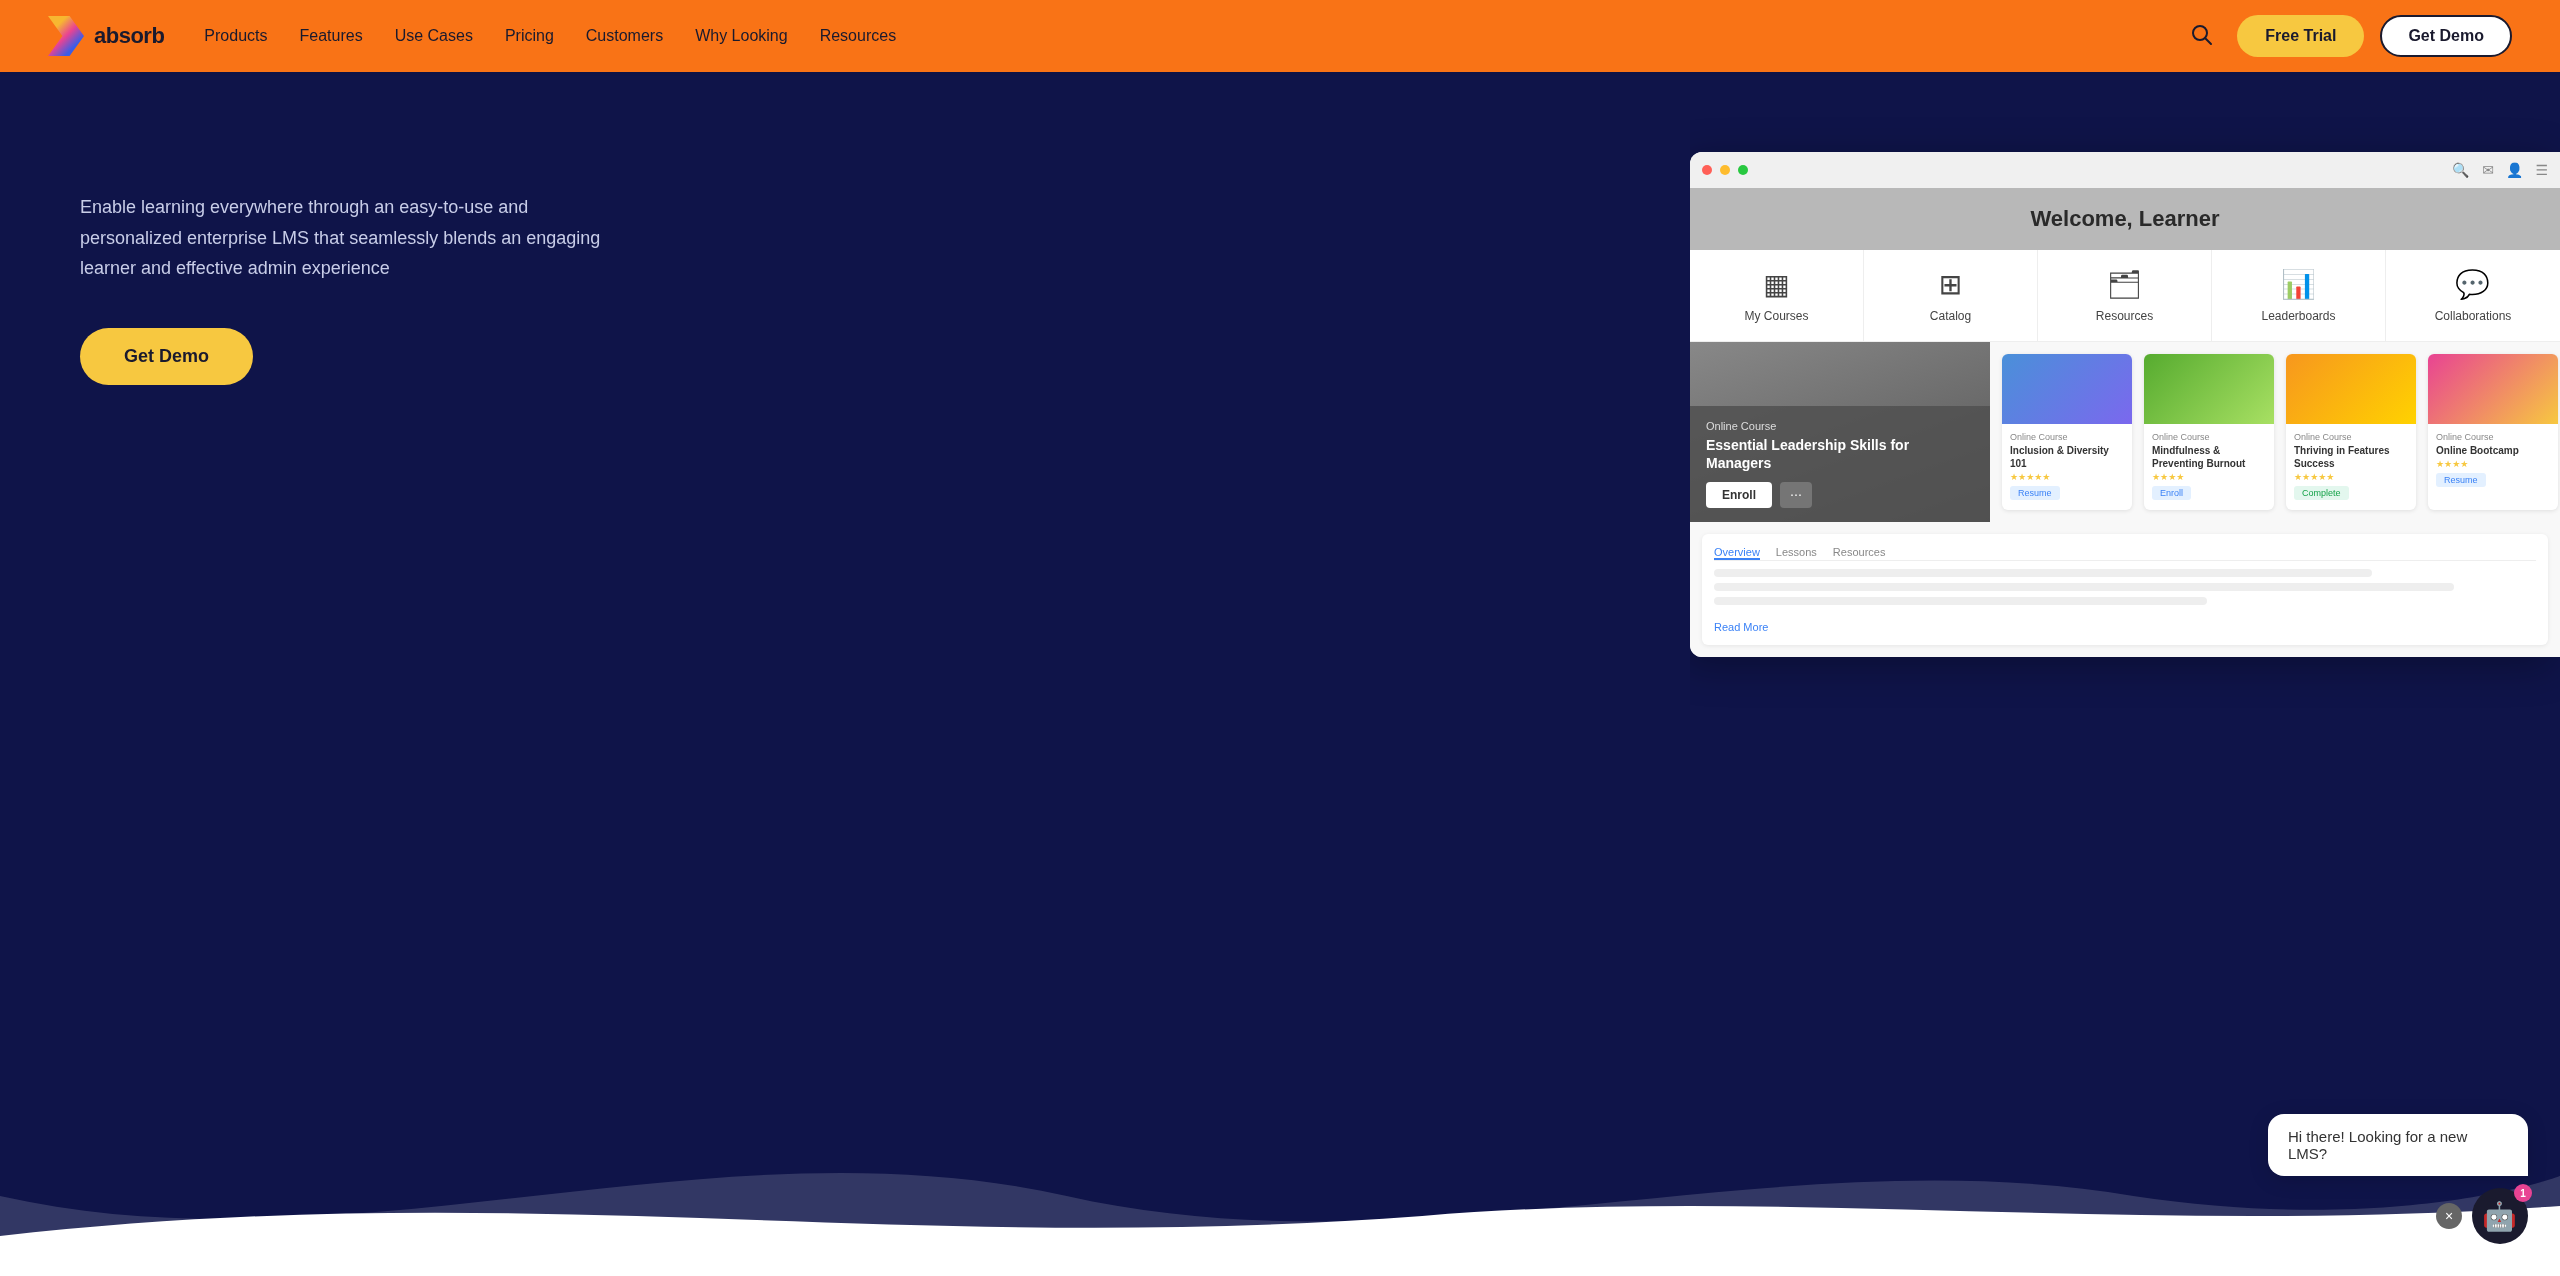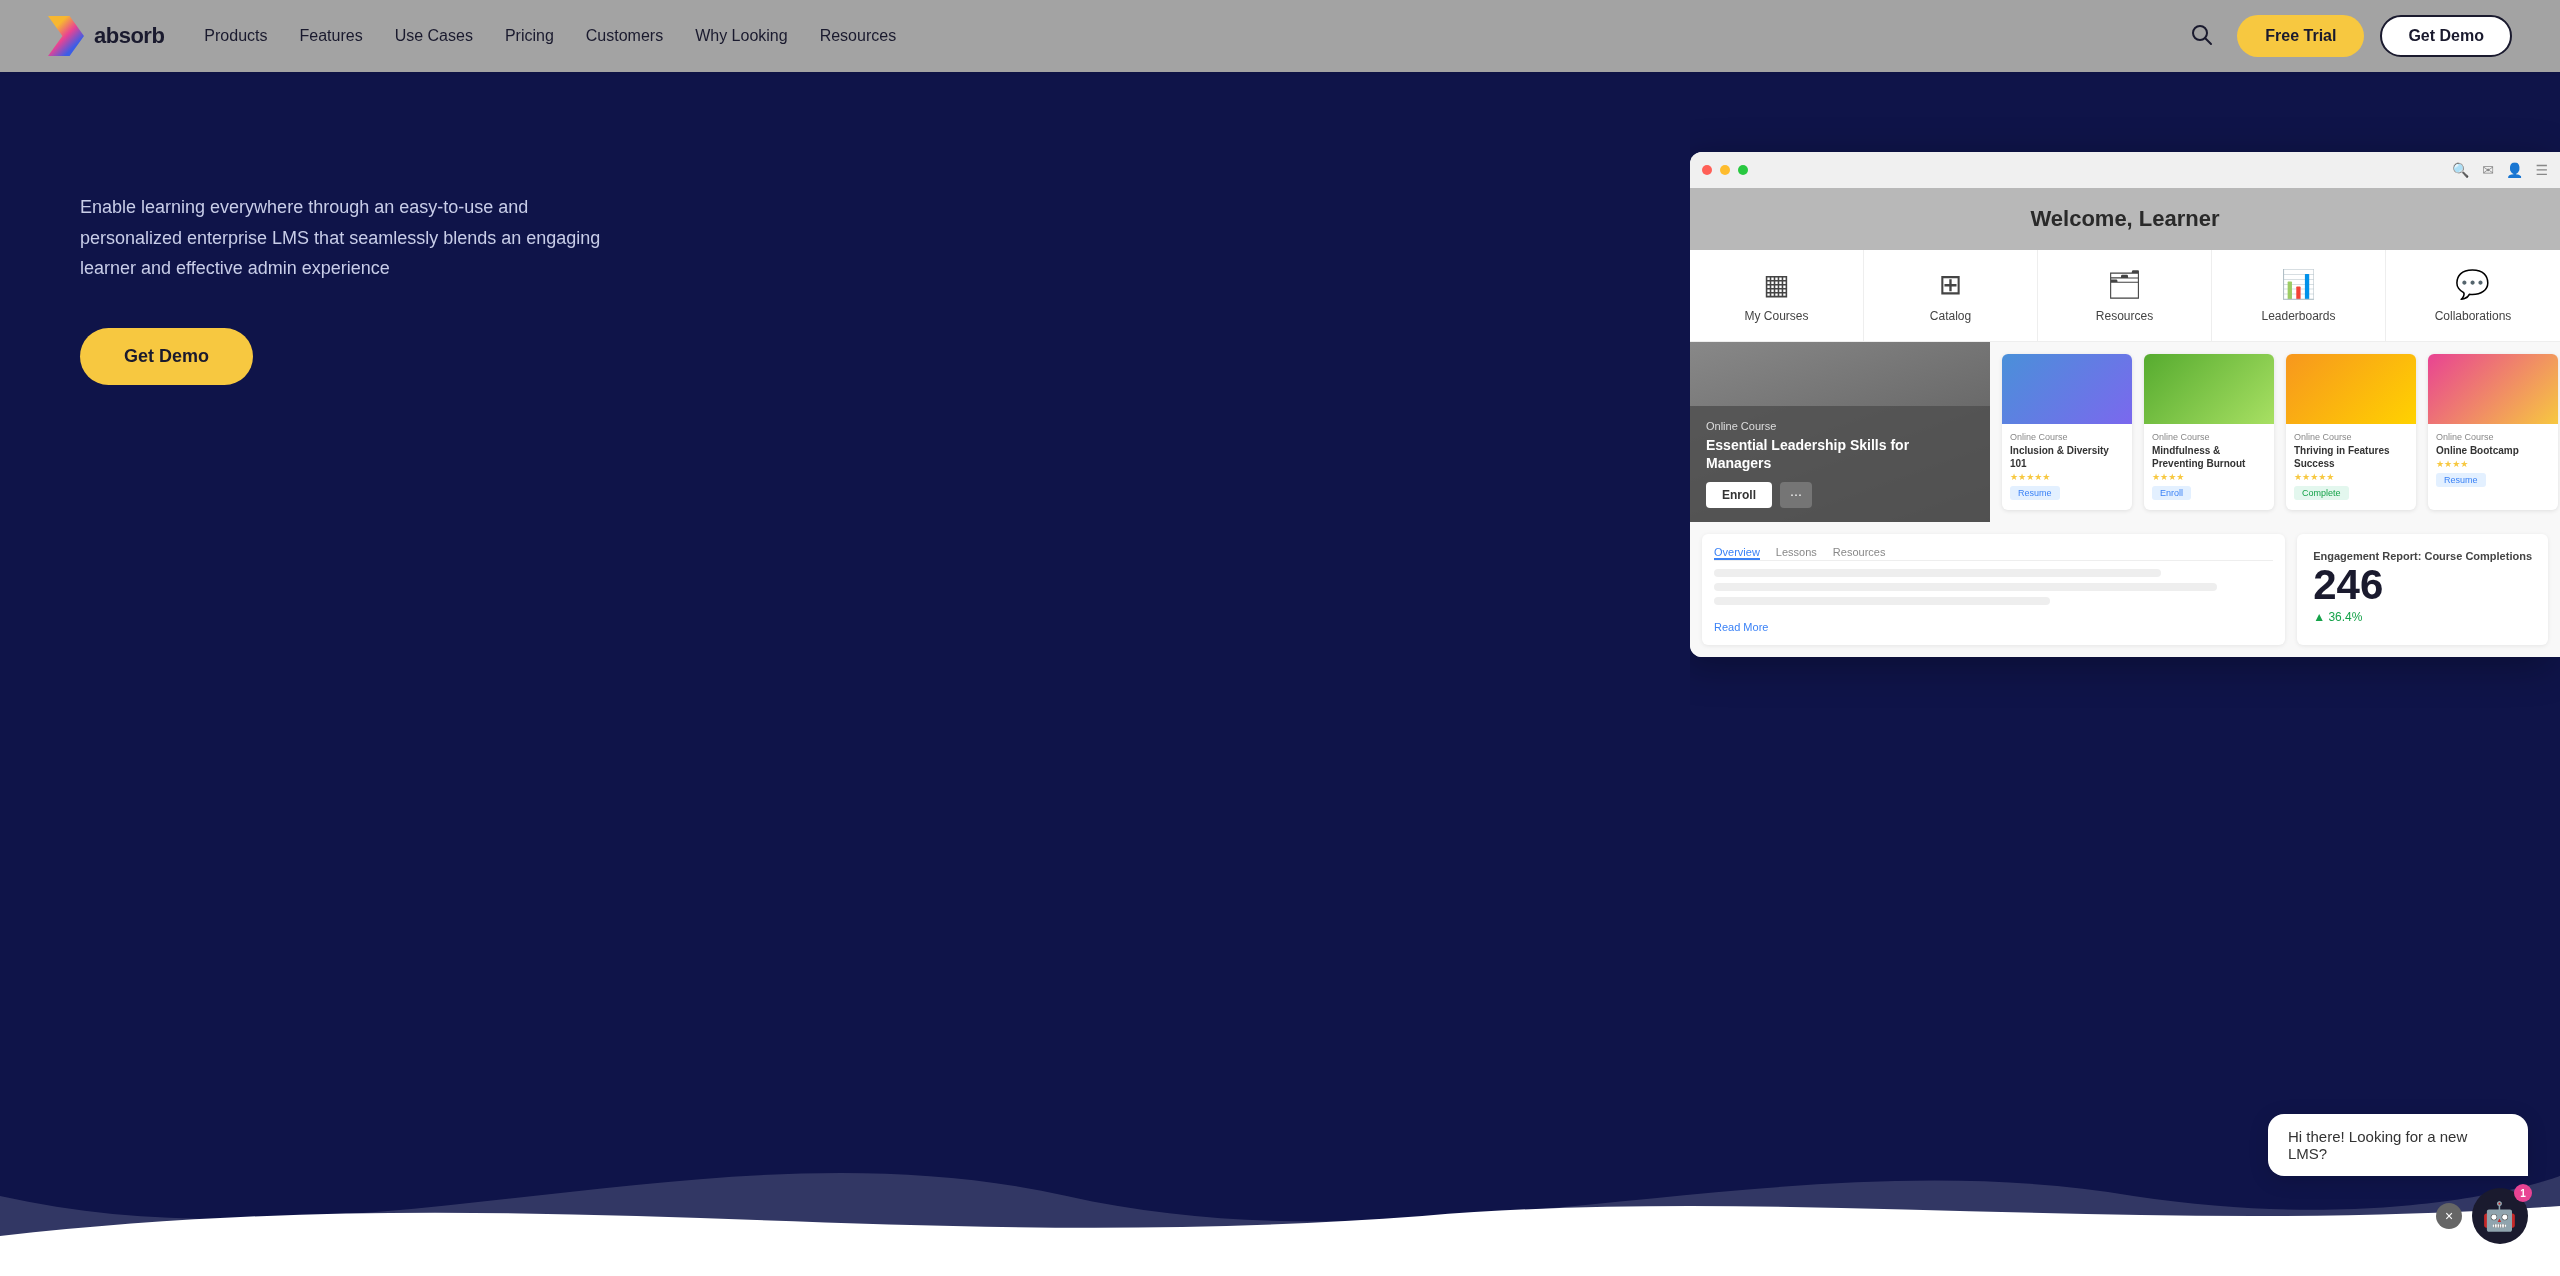--- a/index.html
+++ b/index.html
@@ -1,21 +1,21 @@
 <!DOCTYPE html>
 <html><head>
   <meta charset="utf-8">
   <style>
     * { margin: 0; padding: 0; box-sizing: border-box; }
     body { font-family: -apple-system, BlinkMacSystemFont, 'Segoe UI', sans-serif; overflow-x: hidden; background: #fff; }
 
     
     .navbar {
       position: fixed; top: 0; left: 0; right: 0; z-index: 100;
-      background: #a3a3a3;
+      background: #f97316;
       display: flex; align-items: center; justify-content: space-between;
       padding: 0 48px; height: 72px;
       box-shadow: 0 1px 4px rgba(0,0,0,0.08);
     }
     .nav-left { display: flex; align-items: center; gap: 40px; }
     .logo { display: flex; align-items: center; gap: 10px; text-decoration: none; }
     .logo-icon {
       width: 36px; height: 40px;
       background: linear-gradient(135deg, #f7b731 25%, #e84393 50%, #3b5de7 75%);
       clip-path: polygon(0 0, 60% 0, 100% 50%, 60% 100%, 0 100%, 40% 50%);
@@ -385,26 +385,20 @@
             <span class="overview-tab">Resources</span>
           </div>
           <div class="overview-lines">
             <div class="overview-line w80"></div>
             <div class="overview-line w90"></div>
             <div class="overview-line w60"></div>
           </div>
           <div class="read-more">Read More</div>
         </div>
 
-        <div class="engagement-card">
-          <div class="engagement-title">Engagement Report:
-Course Completions</div>
-          <div class="engagement-num">246</div>
-          <div class="engagement-change">▲ 36.4%</div>
-        </div>
       </div>
     </div>
   </div>
 
   <div class="hero-wave">
     <svg viewBox="0 0 1440 160" preserveAspectRatio="none" xmlns="http://www.w3.org/2000/svg">
       <path d="M0,80 C200,160 400,0 600,80 C800,160 1000,20 1200,80 C1350,120 1440,60 1440,60 L1440,160 L0,160 Z" fill="#fff" opacity="0.15"></path>
       <path d="M0,120 C300,60 500,140 800,100 C1000,70 1200,120 1440,90 L1440,160 L0,160 Z" fill="#fff"></path>
     </svg>
   </div>

